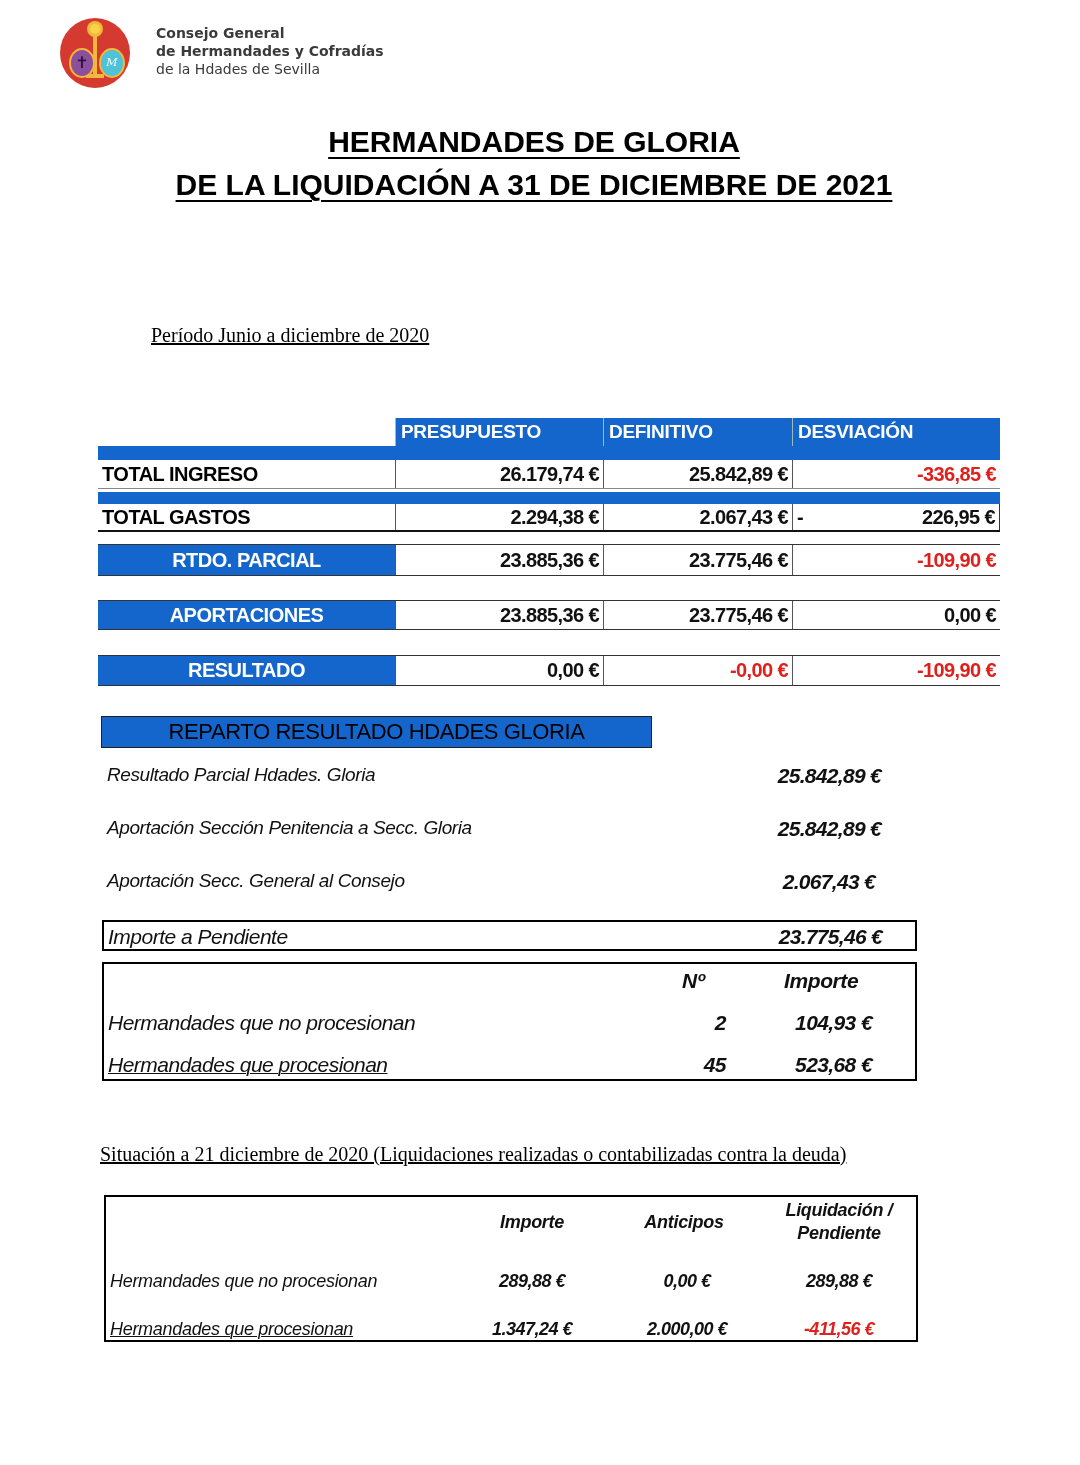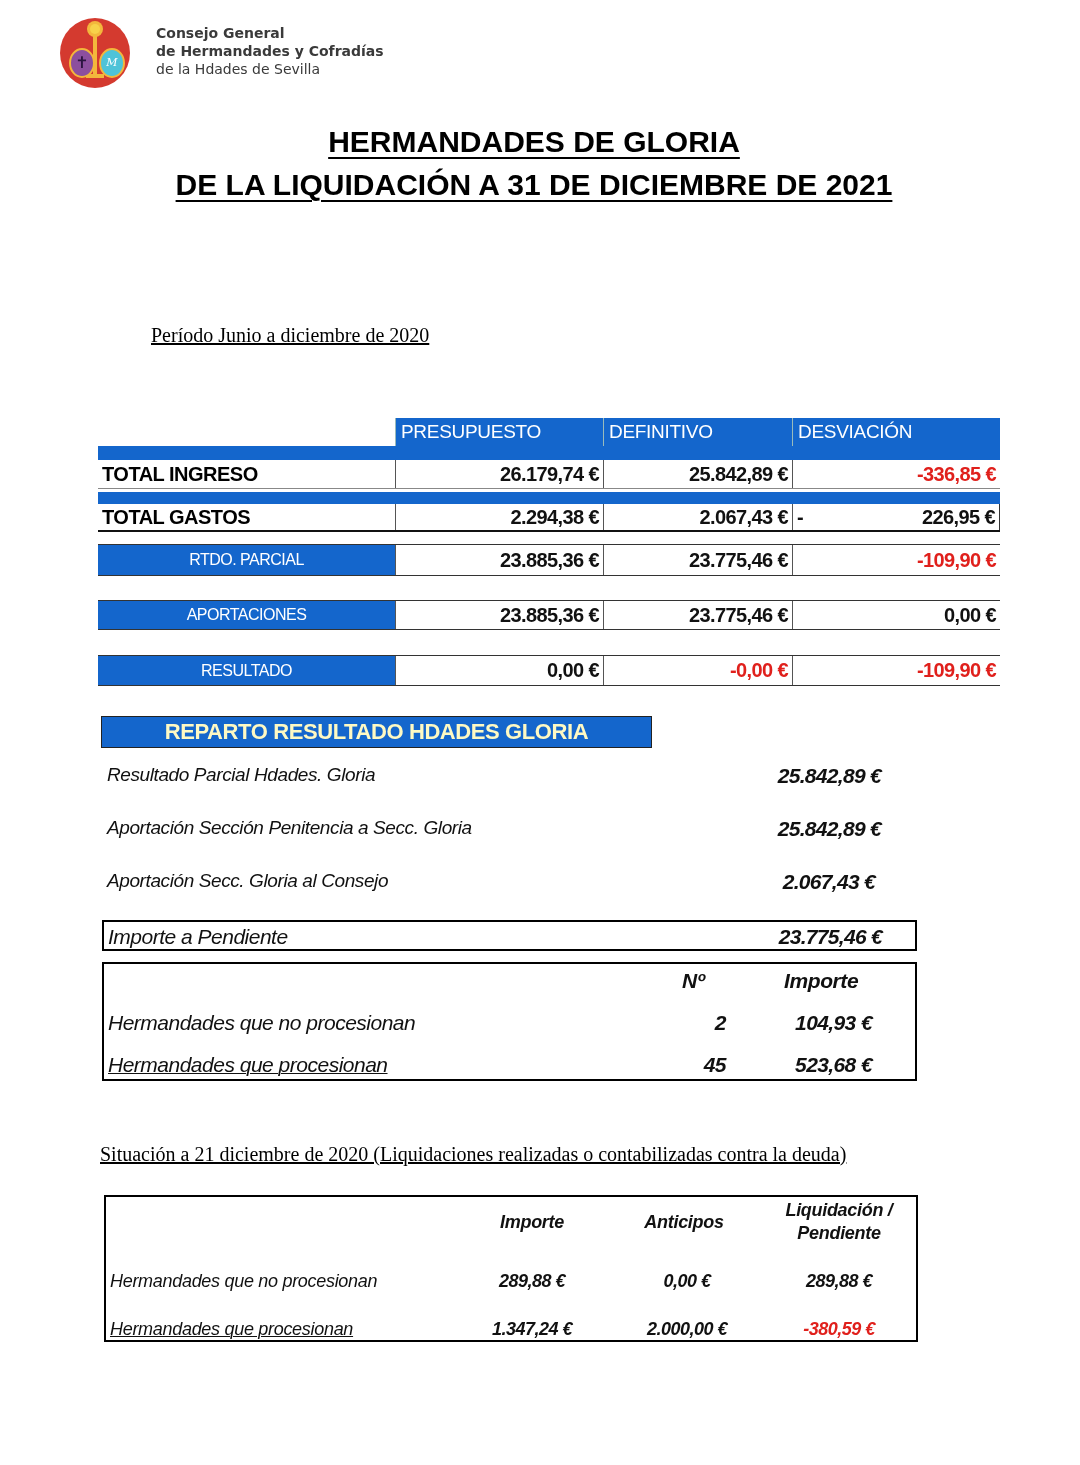--- a/index.html
+++ b/index.html
@@ -25,29 +25,29 @@
 
   
   .mt { position:absolute; left:98px; top:418px; width:902px; }
   .mt .row { position:absolute; left:0; width:902px; display:flex; }
   .cell { box-sizing:border-box; height:100%; display:flex; align-items:center; }
   .c0 { width:297px; }
   .c1 { width:208px; }
   .c2 { width:189px; }
   .c3 { width:208px; }
   .blue { background:#1466cc; }
-  .hdr { color:#fff; font-weight:normal; font-size:19px; padding-left:5px; letter-spacing:-0.3px; }
+  .hdr { color:#fff; font-weight:bold; font-size:19px; padding-left:5px; letter-spacing:-0.3px; }
   .label-bold { font-weight:bold; font-size:20px; padding-left:4px; color:#000; letter-spacing:-0.5px; }
   .num { justify-content:flex-end; padding-right:4px; font-weight:bold; font-size:20px; letter-spacing:-0.6px; color:#111; }
   .neg { color:#e0201c; }
   .white-bordered { background:#fff; border-left:1px solid #555; }
-  .blue-label { color:#fff; font-weight:normal; font-size:16px; justify-content:center; letter-spacing:-0.5px; }
+  .blue-label { color:#fff; font-weight:bold; font-size:20px; justify-content:center; letter-spacing:-0.5px; }
 
   
-  .reparto-head { position:absolute; left:101px; top:716px; width:551px; height:32px; background:#1466cc; border:1px solid #222; box-sizing:border-box; color:#fef9c3; font-weight:bold; font-size:22px; display:flex; align-items:center; justify-content:center; letter-spacing:-0.4px; }
+  .reparto-head { position:absolute; left:101px; top:716px; width:551px; height:32px; background:#1466cc; border:1px solid #222; box-sizing:border-box; color:#000000; font-weight:normal; font-size:22px; display:flex; align-items:center; justify-content:center; letter-spacing:-0.4px; }
   .rline { position:absolute; left:107px; width:780px; font-size:19px; font-style:italic; color:#111; letter-spacing:-0.4px; }
   .rline .val { position:absolute; right:0; font-style:italic; font-weight:bold; font-size:21px; letter-spacing:-0.7px; }
 
   .box-imp { position:absolute; left:102px; top:920px; width:815px; height:31px; border:2px solid #000; box-sizing:border-box; }
   .box-imp .lbl { position:absolute; left:4px; top:3px; font-size:21px; font-style:italic; letter-spacing:-0.5px; }
   .box-imp .val { position:absolute; right:33px; top:3px; font-size:21px; font-style:italic; font-weight:bold; letter-spacing:-0.7px; }
 
   .box-hd { position:absolute; left:102px; top:962px; width:815px; height:119px; border:2px solid #000; box-sizing:border-box; }
   .box-hd .h-n { position:absolute; left:578px; top:5px; font-size:21px; font-style:italic; font-weight:bold; }
   .box-hd .h-imp { position:absolute; left:680px; top:5px; font-size:21px; font-style:italic; font-weight:bold; letter-spacing:-0.4px; }
@@ -139,21 +139,21 @@
 
 <div class="rline" style="top:764px;">
   <span>Resultado Parcial Hdades. Gloria</span>
   <span class="val" style="right:6px;">25.842,89 €</span>
 </div>
 <div class="rline" style="top:817px;">
   <span>Aportación Sección Penitencia a Secc. Gloria</span>
   <span class="val" style="right:6px;">25.842,89 €</span>
 </div>
 <div class="rline" style="top:870px;">
-  <span>Aportación Secc. Gloria al Consejo</span>
+  <span>Aportación Secc. General al Consejo</span>
   <span class="val" style="right:12px;">2.067,43 €</span>
 </div>
 
 <div class="box-imp">
   <span class="lbl">Importe a Pendiente</span>
   <span class="val">23.775,46 €</span>
 </div>
 
 <div class="box-hd">
   <span class="h-n">Nº</span>
@@ -183,15 +183,15 @@
   <div class="r" style="top:74px;">
     <span>Hermandades que no procesionan</span>
     <span class="a" style="left:347px;">289,88 €</span>
     <span class="b" style="left:502px;">0,00 €</span>
     <span class="c" style="left:654px;">289,88 €</span>
   </div>
   <div class="r" style="top:122px;">
     <span style="text-decoration:underline;text-decoration-thickness:1px;">Hermandades que procesionan</span>
     <span class="a" style="left:347px;">1.347,24 €</span>
     <span class="b" style="left:502px;">2.000,00 €</span>
-    <span class="c neg" style="left:654px;">-380,59 €</span>
+    <span class="c neg" style="left:654px;">-411,56 €</span>
   </div>
 </div>
 
 </body></html>

